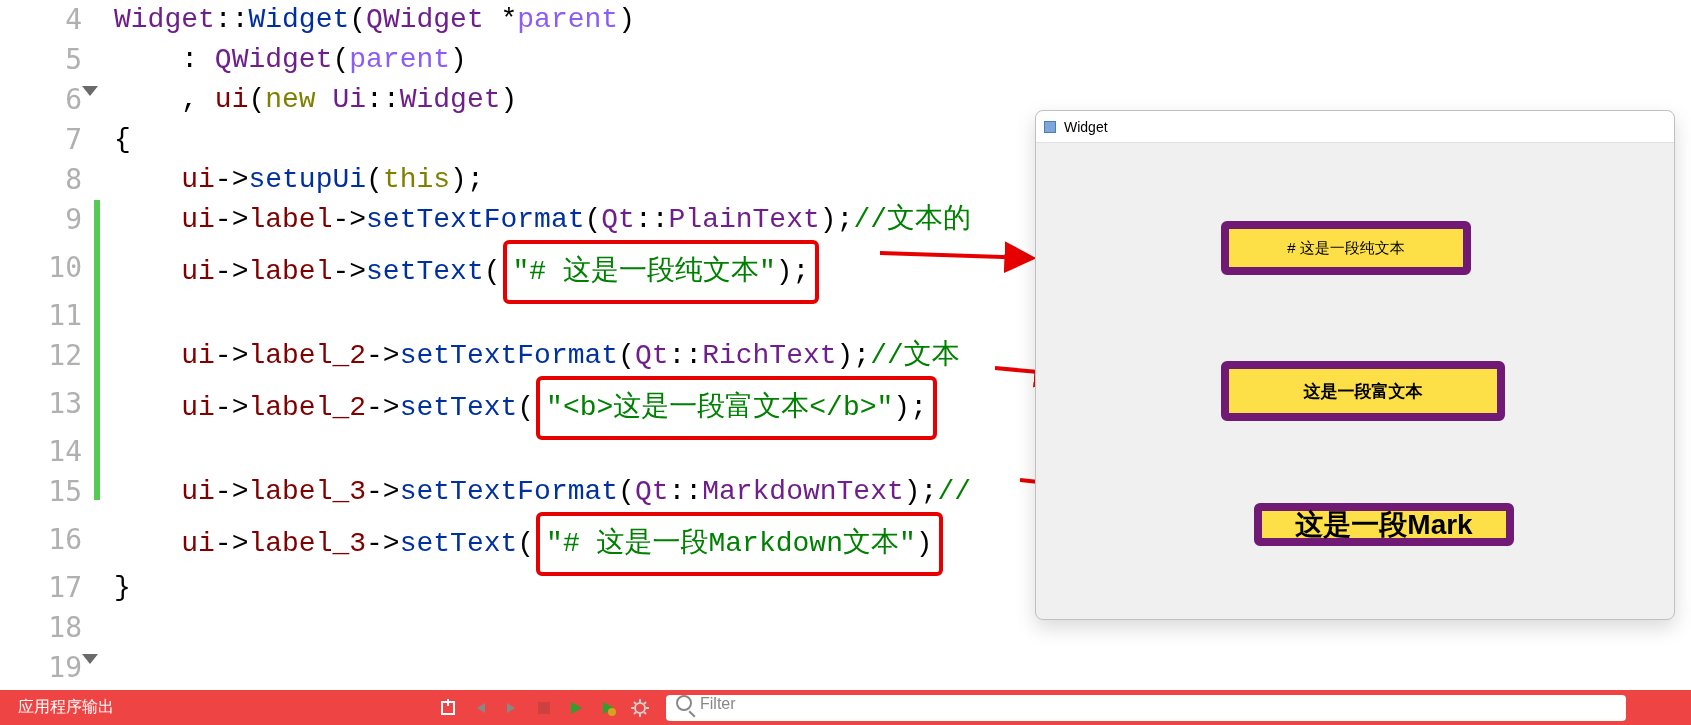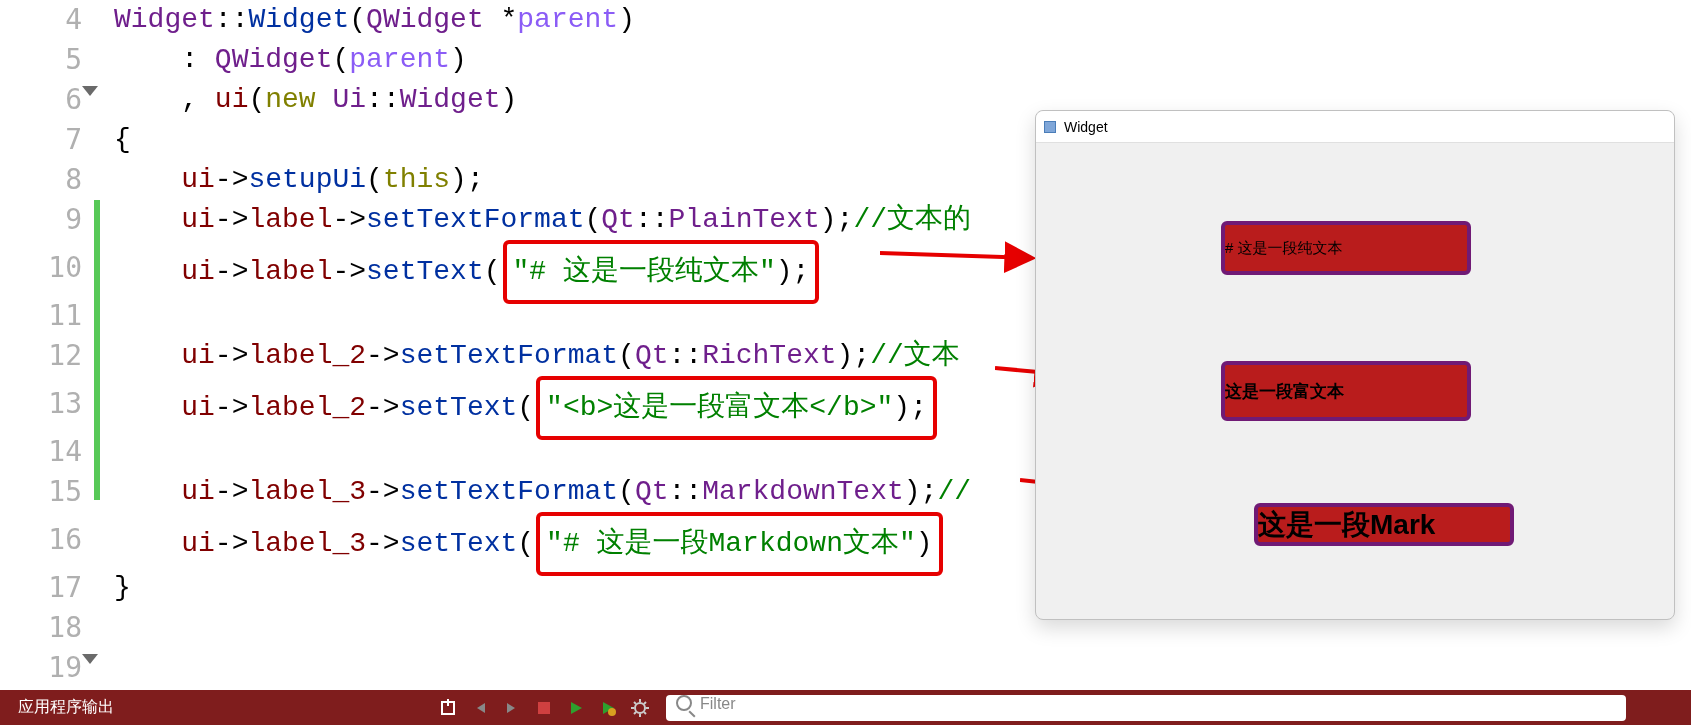--- a/index.html
+++ b/index.html
@@ -17,27 +17,27 @@
 
   .hl-box{border:4px solid #e60000; border-radius:6px; display:inline-block; padding:0 6px; margin:0 2px;}
   .arrow{position:absolute; pointer-events:none;}
   .anno{position:absolute; color:#e60000; font-size:30px; font-family:"Microsoft YaHei","SimSun",sans-serif;}
 
   
   .popup{position:absolute; left:1035px; top:110px; width:640px; height:510px; background:#f0f0f0; border:1px solid #c0c0c0; border-radius:8px; box-shadow:0 8px 20px rgba(0,0,0,.15);}
   .popup .titlebar{height:32px; background:#fff; border-top-left-radius:8px;border-top-right-radius:8px; display:flex; align-items:center; padding:0 8px; font-family:"Microsoft YaHei","Segoe UI",sans-serif; font-size:14px; color:#000; border-bottom:1px solid #e0e0e0;}
   .popup .titlebar .sq{width:12px;height:12px;border:1px solid #4a7db8;background:#7fa6d8;margin-right:8px;}
   .popup .body{position:relative; height:calc(100% - 32px);}
-  .lbl{position:absolute; border:4px solid #701a75; border-radius:6px; display:flex; align-items:center; justify-content:flex-start; font-family:"SimSun","Microsoft YaHei",sans-serif; background:#b91c1c;}
+  .lbl{position:absolute; border:8px solid #701a75; border-radius:6px; display:flex; align-items:center; justify-content:center; font-family:"SimSun","Microsoft YaHei",sans-serif; background:#fde047;}
   .lbl.l1{left:185px; top:78px;  width:250px; height:54px; font-size:15px;}
-  .lbl.l2{left:185px; top:218px; width:250px; height:60px; font-size:17px; font-weight:bold;}
+  .lbl.l2{left:185px; top:218px; width:284px; height:60px; font-size:17px; font-weight:bold;}
   .lbl.l3{left:218px; top:360px; width:260px; height:43px; font-size:28px; font-weight:bold;}
 
   
-  .status{position:absolute; left:0; top:690px; width:1691px; height:35px; background:#7f1d1d; display:flex; align-items:center; color:#fff; font-family:"Microsoft YaHei","Segoe UI",sans-serif; font-size:16px;}
+  .status{position:absolute; left:0; top:690px; width:1691px; height:35px; background:#ef4444; display:flex; align-items:center; color:#fff; font-family:"Microsoft YaHei","Segoe UI",sans-serif; font-size:16px;}
   .status .title{padding:0 18px;}
   .status .spacer{width:300px;}
   .icnbtn{width:32px;height:35px;display:flex;align-items:center;justify-content:center;}
   .status .filter{margin-left:10px; flex:1; height:26px; background:#fff; border-radius:4px; display:flex; align-items:flex-start; padding:0 10px; color:#888; max-width:960px;}
   .status .filter .mag{width:16px;height:16px;border:2px solid #888;border-radius:50%; position:relative; margin-right:8px;}
   .status .filter .mag::after{content:"";position:absolute;right:-6px;bottom:-6px;width:8px;height:2px;background:#888;transform:rotate(45deg);}
 </style>
 </head>
 <body>
 

